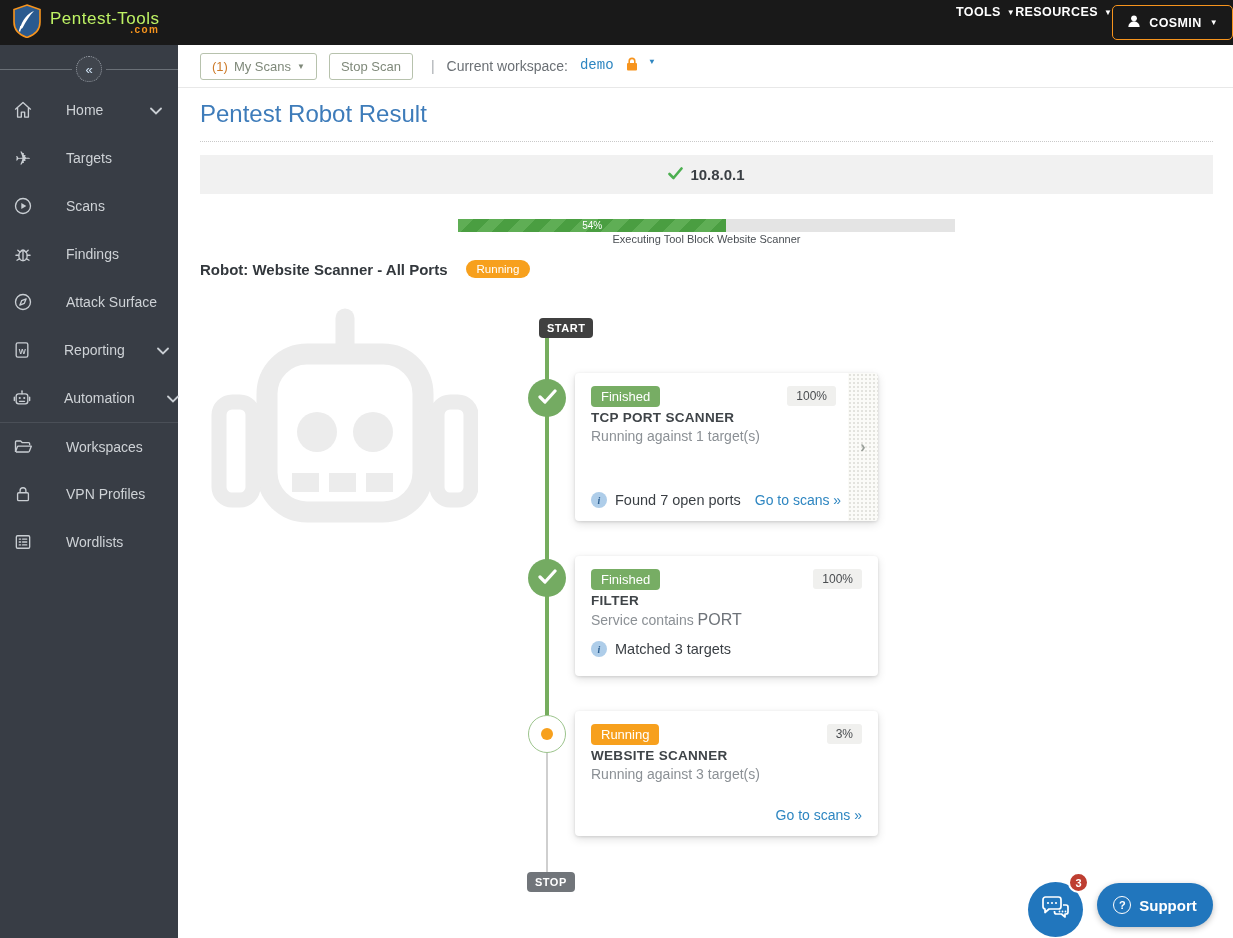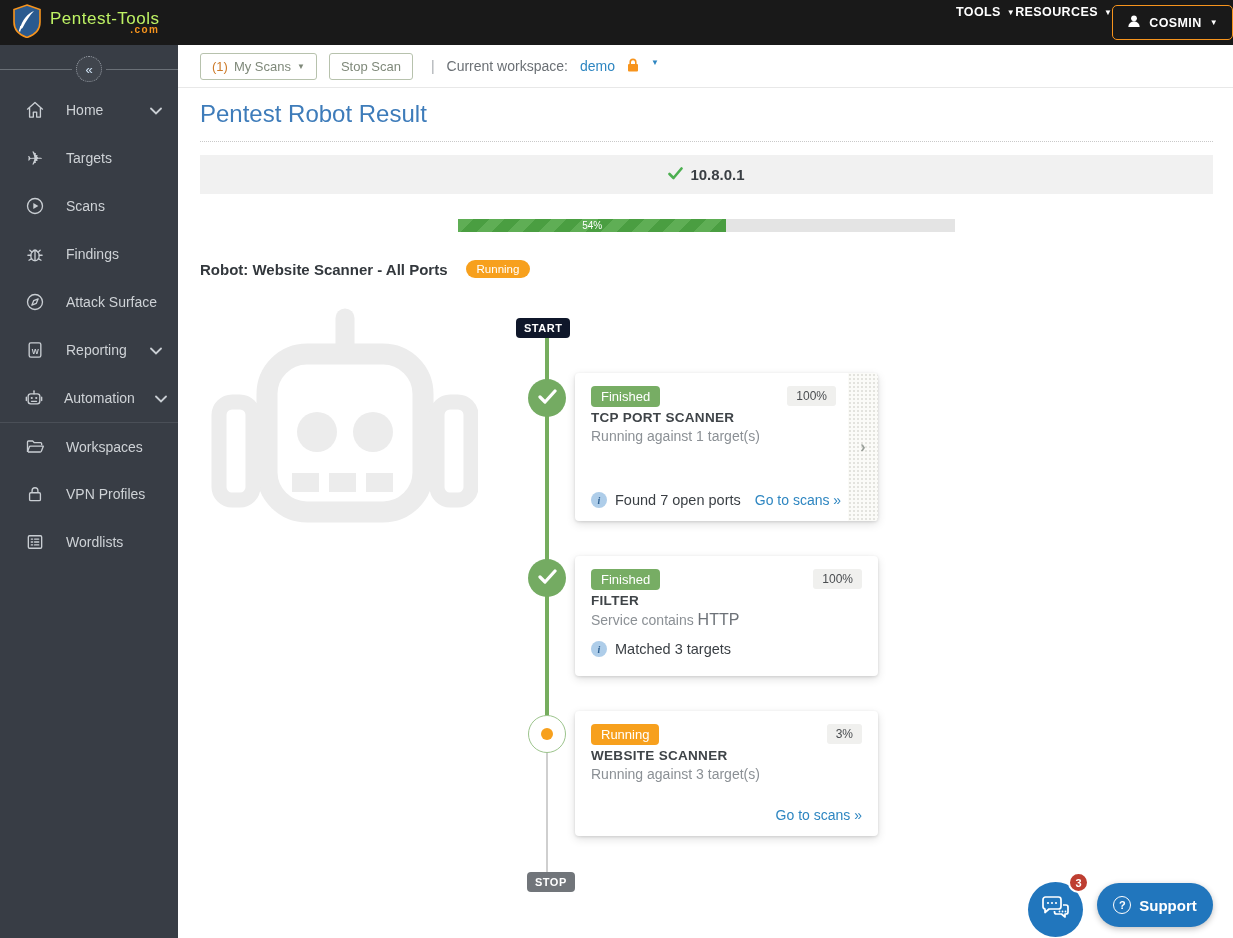--- a/index.html
+++ b/index.html
@@ -16,34 +16,34 @@
   .nav-menu { color:#fff; font-size:12.5px; font-weight:bold; letter-spacing:.4px; display:flex; align-items:center; gap:6px; cursor:pointer; }
   .caret { font-size:8px; color:#fff; }
   .user-btn { display:flex; align-items:center; gap:8px; border:1.5px solid #f7941d; border-radius:5px; padding:8px 14px; color:#fff; font-size:12.5px; font-weight:bold; letter-spacing:.4px; cursor:pointer; background:transparent; }
 
   
   .sidebar { position:absolute; left:0; top:45px; width:178px; height:893px; background:#383d45; z-index:20; }
   .collapse-row { position:absolute; top:12px; left:0; width:178px; height:24px; display:flex; align-items:center; }
   .collapse-line { flex:1; height:1px; background:#6a7077; }
   .collapse-btn { width:26px; height:26px; border-radius:50%; border:1px dotted #9aa0a8; background:#40454d; color:#cfe3f5; font-size:13px; display:flex; align-items:center; justify-content:center; margin:0 4px; cursor:pointer; }
   .side-items { position:absolute; top:41px; left:0; width:178px; }
-  .side-item { height:48px; display:flex; align-items:center; padding-left:24px; gap:20px; color:#ced2d6; font-size:14px; cursor:pointer; }
+  .side-item { height:48px; display:flex; align-items:center; padding-left:12px; gap:32px; color:#ced2d6; font-size:14px; cursor:pointer; }
   .side-item .ic { width:22px; display:flex; justify-content:center; align-items:center; }
   .side-item .chev { margin-left:auto; margin-right:16px; }
   .side-divider { border-top:1px solid #4a4f57; }
   .jet-glyph { font-size:19px; color:#c9ced3; }
 
   
   .toolbar { position:absolute; left:178px; top:45px; width:1055px; height:43px; background:#fff; border-bottom:1px solid #e8e8e8; display:flex; align-items:center; gap:12px; padding-left:22px; z-index:10; }
   .tb-btn { border:1px solid #b7c2ad; border-radius:3px; background:#fff; padding:5px 11px; font-size:13px; color:#7f897a; display:flex; align-items:center; gap:6px; cursor:pointer; font-family:inherit; }
   .tb-count { color:#cc7a29; }
   .tb-caret { font-size:8px; color:#7f897a; }
   .tb-sep { color:#a9adb1; font-size:14px; margin-left:6px; }
   .tb-ws-label { color:#6b7075; font-size:14px; }
-  .tb-ws-value { color:#2e86c1; font-size:14px; display:flex; gap:12px; cursor:pointer; }
+  .tb-ws-value { color:#2e86c1; font-size:14px; display:flex; gap:12px; cursor:pointer;font-family:Liberation Mono, monospace; }
   .tb-ws-caret { font-size:8px; color:#2e86c1; }
 
   
   .main { position:absolute; left:178px; top:88px; width:1055px; height:850px; background:#fff; }
   .page-title { position:absolute; left:22px; top:12px; font-size:24px; font-weight:400; color:#3e7cba; }
   .title-sep { position:absolute; left:22px; top:53px; width:1013px; border-bottom:1px dotted #c9c9c9; }
   .target-banner { position:absolute; left:22px; top:67px; width:1013px; height:39px; background:#f1f1f1; display:flex; align-items:center; justify-content:center; gap:7px; }
   .target-text { font-size:15px; font-weight:bold; color:#3a3f44; }
 
   .progress-wrap { position:absolute; left:280px; top:131px; width:497px; }
@@ -56,21 +56,21 @@
   .robot-heading { font-size:15px; font-weight:bold; color:#33383d; }
   .pill { border-radius:10px; padding:3px 11px; font-size:11.5px; color:#fff; }
   .pill-running { background:#f7a01d; }
 
   .robot-art { position:absolute; left:27px; top:220px; }
 
   
   .tl-line-green { position:absolute; left:367px; top:240px; width:4px; height:408px; background:#76ad5e; }
   .tl-line-gray { position:absolute; left:368px; top:648px; width:2px; height:137px; background:#cfcfcf; }
   .tl-badge { position:absolute; color:#fff; font-size:11px; font-weight:bold; letter-spacing:.5px; border-radius:4px; padding:4px 8px; }
-  .tl-start { left:338px; top:230px; background:#0f172a; }
+  .tl-start { left:361px; top:230px; background:#404040; }
   .tl-stop { left:349px; top:784px; background:#71757a; }
   .tl-circle { position:absolute; left:350px; width:38px; height:38px; border-radius:50%; display:flex; align-items:center; justify-content:center; }
   .tl-circle-done { background:#74ab62; }
   .tl-circle-running { background:#fff; border:1px solid #9cc48c; }
   .tl-dot { width:12px; height:12px; border-radius:50%; background:#f7a01d; }
 
   
   .card { position:absolute; left:397px; width:303px; background:#fff; border-radius:4px; box-shadow:0 1px 3px rgba(0,0,0,.12), 0 3px 10px rgba(0,0,0,.12); }
   .card-body { padding:13px 16px; }
   .card-head { display:flex; align-items:flex-start; justify-content:space-between; }
@@ -296,20 +296,21 @@
       </span>
       <span class="target-text">10.8.0.1</span>
     </div>
 
     <div class="progress-wrap">
       <div class="progress-track">
         <div class="progress-fill" style="width:54%">
           <span class="progress-label">54%</span>
         </div>
       </div>
+      <div class="progress-caption">Executing Tool Block Website Scanner</div>
     </div>
 
     <div class="robot-heading-row">
       <span class="robot-heading">Robot: Website Scanner - All Ports</span>
       <span class="pill pill-running">Running</span>
     </div>
 
     <div class="robot-art">
       <svg width="273" height="247" viewBox="0 0 273 247" fill="none" stroke="#ececec" stroke-linecap="round" stroke-linejoin="round">
         <path d="M140 10 V44" stroke-width="19"></path>
@@ -371,21 +372,21 @@
 
     <div class="card card2">
       <div class="card-body">
         <div class="card-head">
           <span class="badge-status badge-finished">Finished</span>
           <span class="badge-percent">100%</span>
         </div>
         <div class="card-title">FILTER</div>
         <div class="card-sub">
           <span>Service contains</span>
-          <span class="sub-big">HTTP</span>
+          <span class="sub-big">PORT</span>
         </div>
         <div class="result-item result-inline">
           <span class="info-dot">i</span>
           <span>Matched 3 targets</span>
         </div>
       </div>
     </div>
 
     <div class="card card3">
       <div class="card-body">

